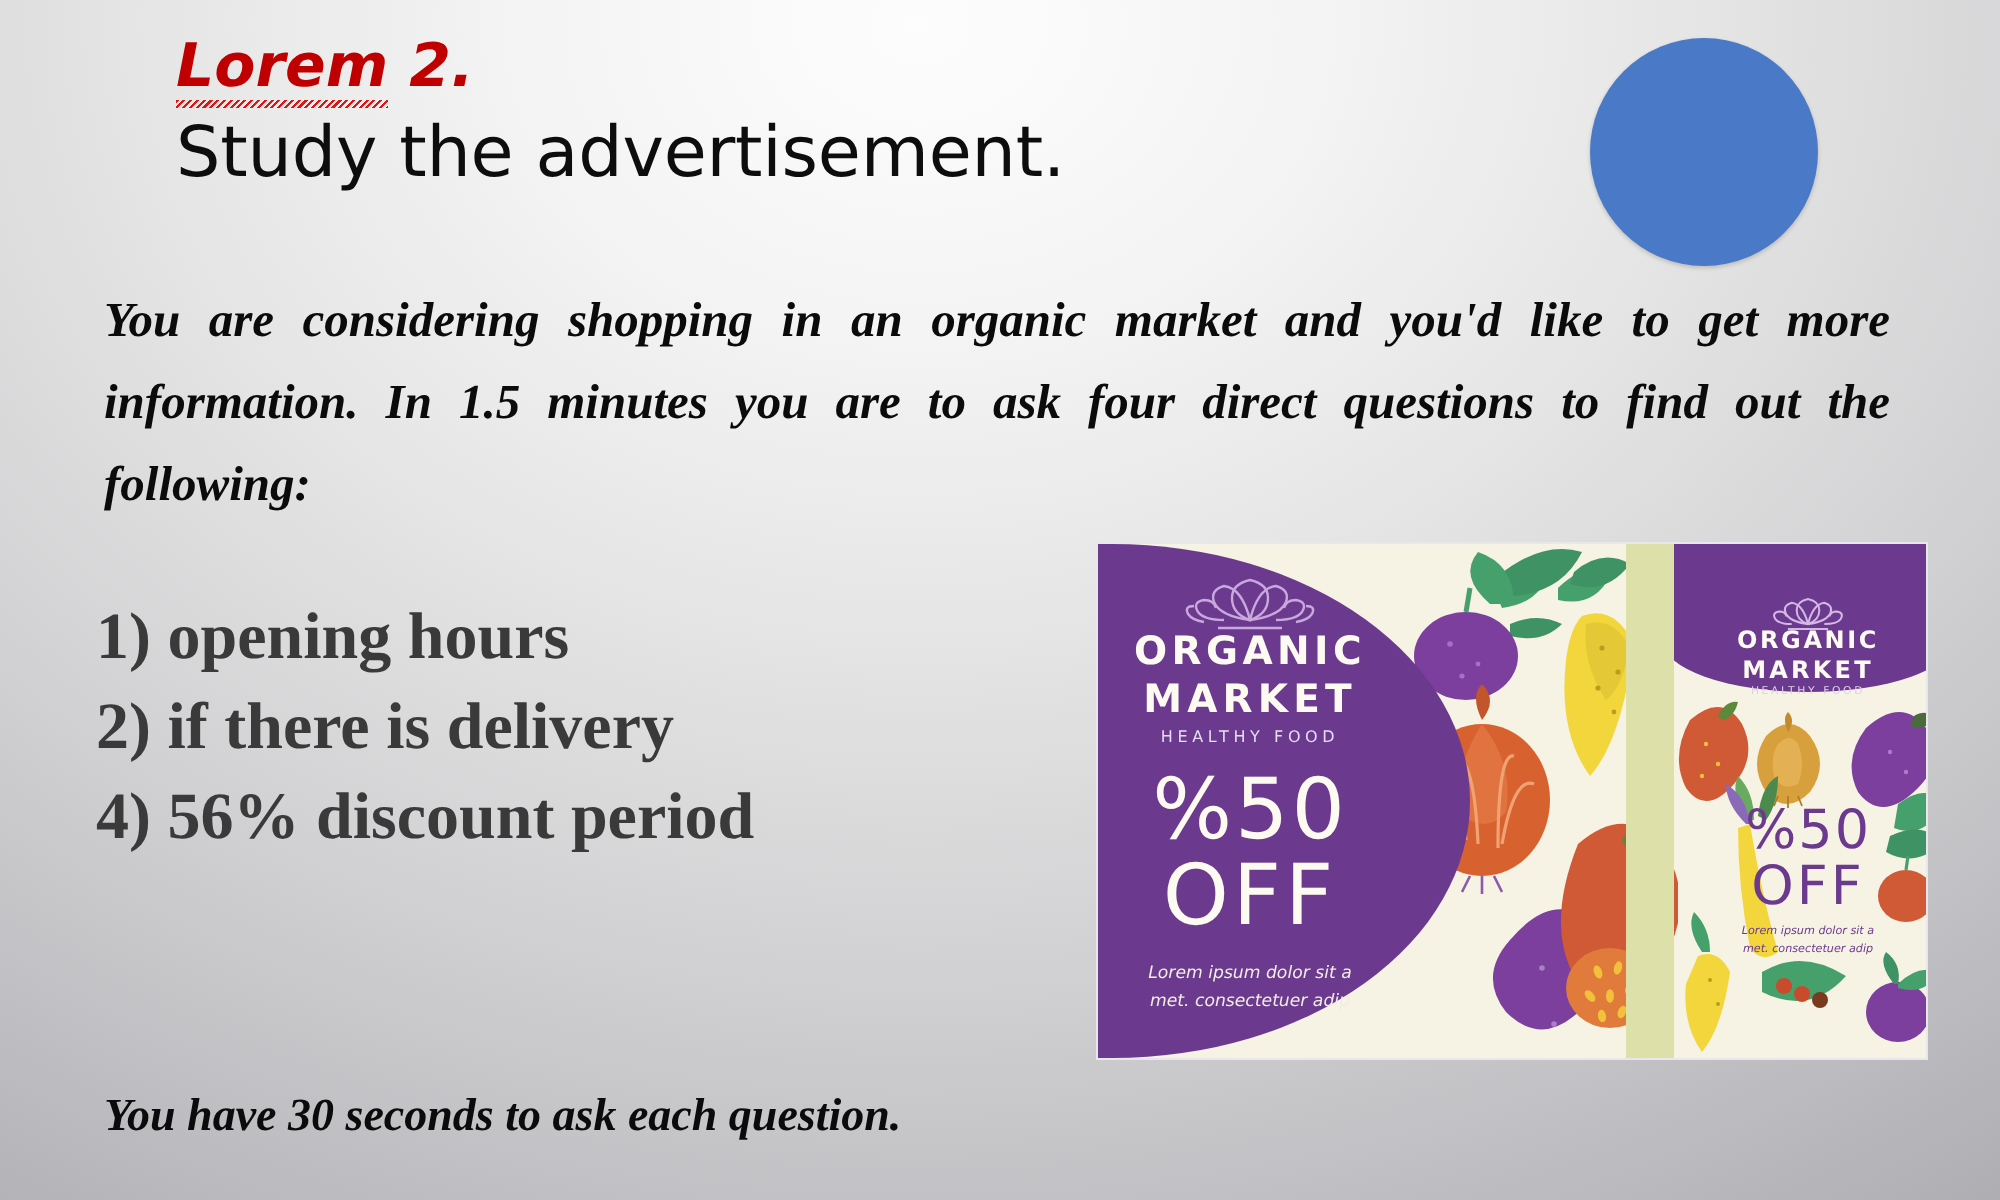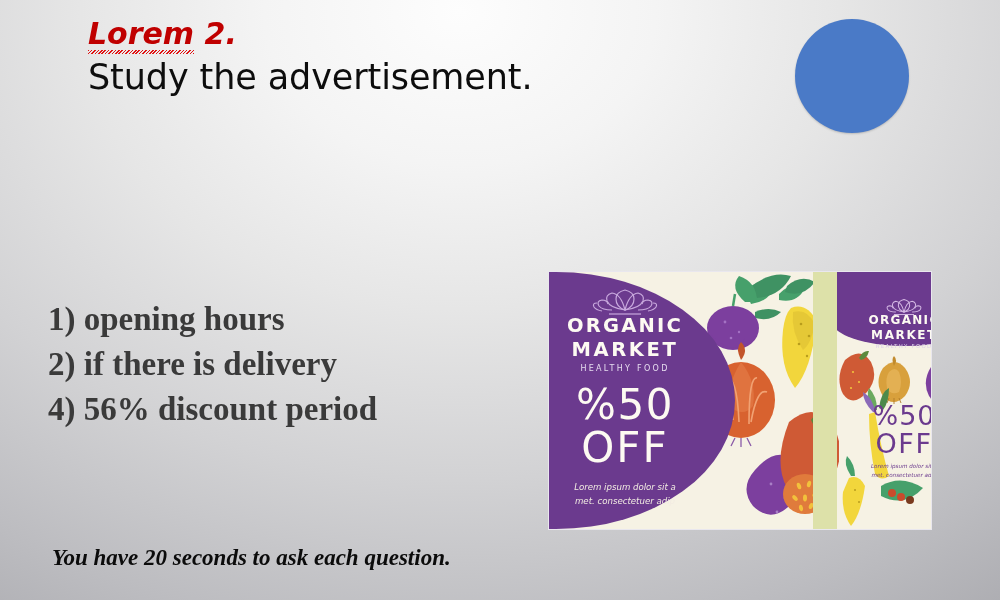--- a/index.html
+++ b/index.html
@@ -138,21 +138,21 @@
     font-size: 23px;
     color: #0b0b0b;
     white-space: nowrap;
   }
 
   
   #ad-image {
     position: absolute;
     left: 548px;
     top: 271px;
-    width: 384px;
+    width: 416px;
     height: 259px;
     border: 1px solid #e9e7ee;
     box-sizing: border-box;
     overflow: hidden;
     background: #f6f2e4;
   }
 
   
   .ad-left {
     position: absolute;
@@ -352,28 +352,29 @@
   <div id="title-block">
     <div id="task-line">
       <span id="task-word"><span>Lorem</span><span id="task-squiggle"></span></span>
       <span id="task-num">2.</span>
     </div>
     <div id="study-line">Study the advertisement.</div>
   </div>
 
   <div id="blue-circle"></div>
 
+  <div id="intro-para">You are considering shopping in an organic market and you'd like to get more information. In 1.5 minutes you are to ask four direct questions to find out the following:</div>
 
   <ul id="question-list">
     <li>1) opening hours</li>
     <li>2) if there is delivery</li>
     <li>4) 56% discount period</li>
   </ul>
 
-  <div id="footer-note">You have 20 seconds to ask each question.</div>
+  <div id="footer-note">You have 30 seconds to ask each question.</div>
 
   <div id="ad-image">
 
     <div class="ad-left">
 
       <svg class="veg-svg" width="264" height="259" viewBox="0 0 264 259">
 
         <path d="M196 18 q16-12 30-4 q-6 16-24 18 z" fill="#46a06b"></path>
         <path d="M200 16 q22-18 42-12 q-10 20-34 22 z" fill="#3f9263"></path>
         <path d="M196 30 q-16-14-6-26 q18 6 18 26 z" fill="#46a06b"></path>

